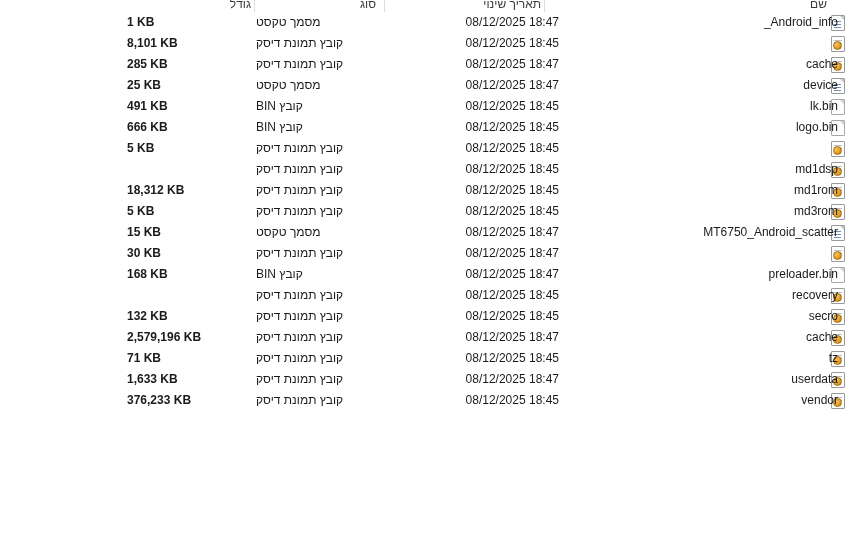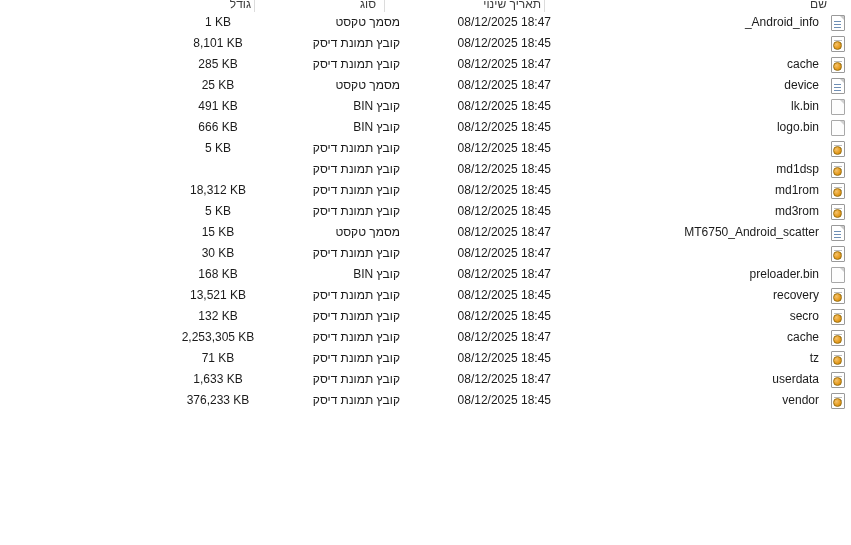--- a/index.html
+++ b/index.html
@@ -62,42 +62,43 @@
     font-size: 12px;
     color: #1b1b1b;
     overflow: hidden;
     text-overflow: ellipsis;
     white-space: nowrap;
   }
   .c-name {
     right: 0px;
     width: 310px;
     text-align: right;
-    padding-right: 32px;
+    padding-right: 13px;
     box-sizing: border-box;
     direction: ltr;
     text-align: right;
   }
   .c-date {
-    right: 300px;
+    right: 292px;
     width: 160px;
     text-align: right;
     direction: ltr;
   }
   .c-type {
-    right: 451px;
+    right: 465px;
     width: 130px;
-    text-align: right;
+    text-align: left;
     direction: rtl;
   }
   .c-size {
-    right: 583px;
+    right: 624px;
     width: 100px;
-    text-align: center;
+    text-align: left;
     direction: ltr;
+    font-weight: bold;
   }
   .icon {
     position: absolute;
     right: 6px;
     top: 3px;
     width: 14px;
     height: 16px;
   }
   
   .icon-disk {
@@ -307,39 +308,38 @@
           <span class="cell c-type">קובץ BIN</span>
           <span class="cell c-size">168 KB</span>
         </div>
         <div class="row">
           <span class="icon icon-disk">
             <span class="lines"></span>
           </span>
           <span class="cell c-name">recovery</span>
           <span class="cell c-date">08/12/2025 18:45</span>
           <span class="cell c-type">קובץ תמונת דיסק</span>
-          <span class="cell c-size">13,521 KB</span>
         </div>
         <div class="row">
           <span class="icon icon-disk">
             <span class="lines"></span>
           </span>
           <span class="cell c-name">secro</span>
           <span class="cell c-date">08/12/2025 18:45</span>
           <span class="cell c-type">קובץ תמונת דיסק</span>
           <span class="cell c-size">132 KB</span>
         </div>
         <div class="row">
           <span class="icon icon-disk">
             <span class="lines"></span>
           </span>
           <span class="cell c-name">cache</span>
           <span class="cell c-date">08/12/2025 18:47</span>
           <span class="cell c-type">קובץ תמונת דיסק</span>
-          <span class="cell c-size">2,253,305 KB</span>
+          <span class="cell c-size">2,579,196 KB</span>
         </div>
         <div class="row">
           <span class="icon icon-disk">
             <span class="lines"></span>
           </span>
           <span class="cell c-name">tz</span>
           <span class="cell c-date">08/12/2025 18:45</span>
           <span class="cell c-type">קובץ תמונת דיסק</span>
           <span class="cell c-size">71 KB</span>
         </div>

